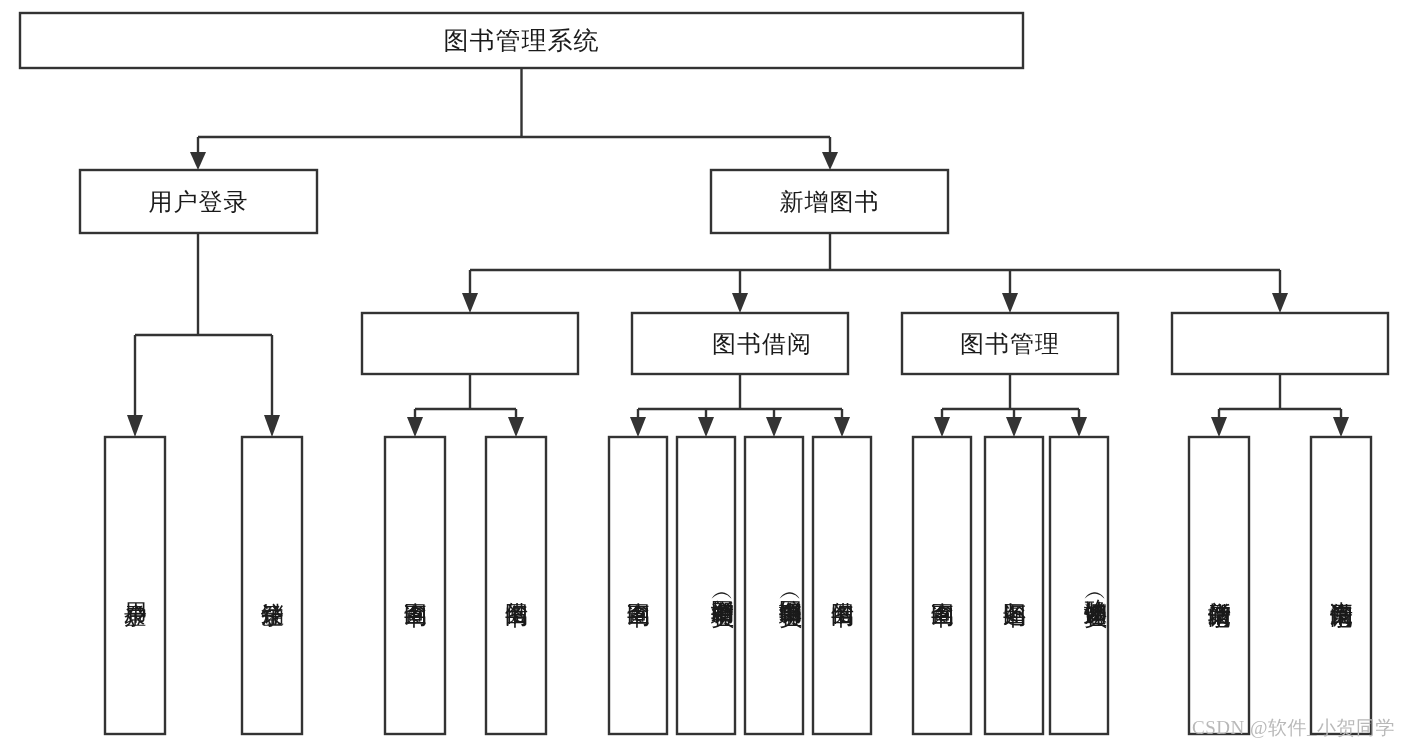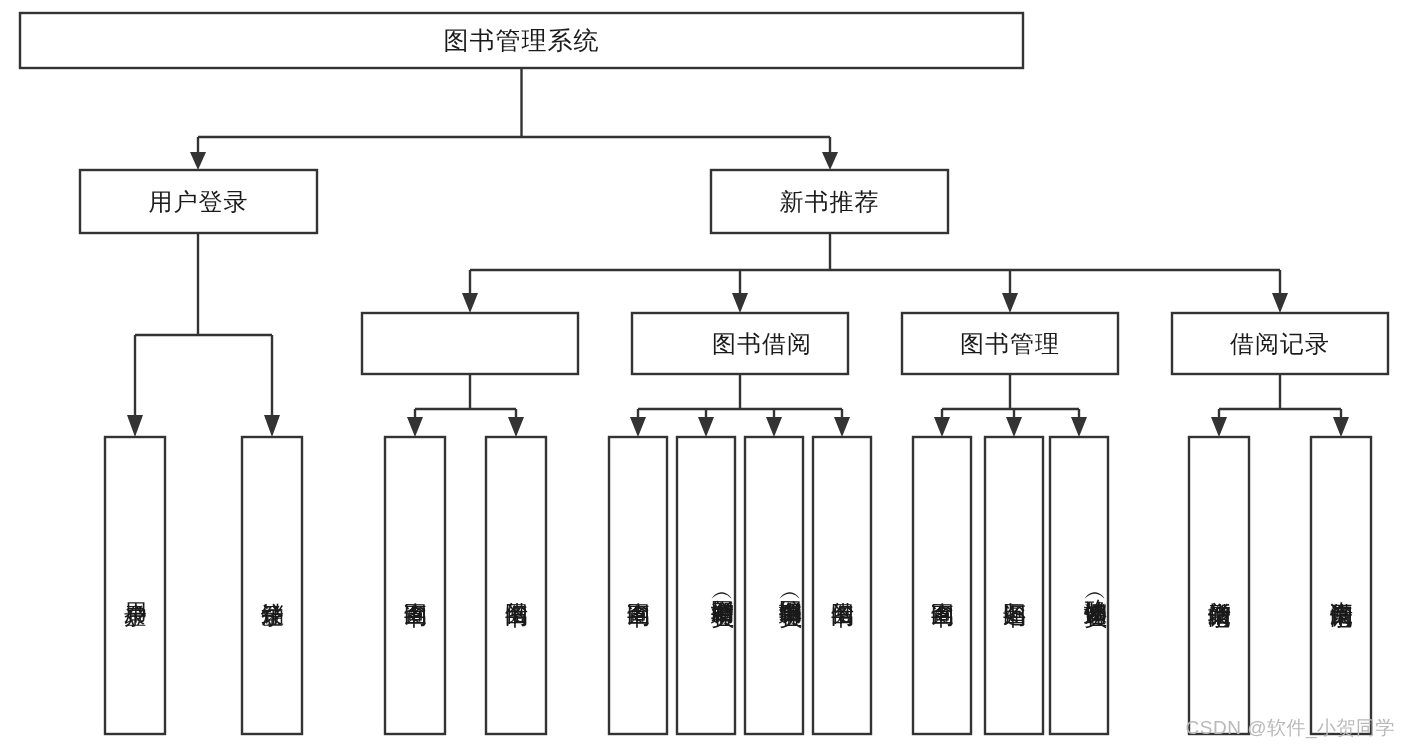--- a/index.html
+++ b/index.html
@@ -69,21 +69,21 @@
     white-space: nowrap;
     pointer-events: none;
   }
   .title-label {
     font-size: 25px;
   }
   #watermark {
     position: absolute;
     right: 10px;
     bottom: 6px;
-    font-family: Liberation Sans, sans-serif;
+    font-family: Liberation Serif, serif;
     font-size: 19px;
     color: #b9b9b9;
     letter-spacing: 0.5px;
     white-space: nowrap;
     pointer-events: none;
   }
 </style>
 </head>
 <body>
 
@@ -185,25 +185,24 @@
     <rect class="node-box" x="913" y="437" width="58" height="297"></rect>
     <rect class="node-box" x="985" y="437" width="58" height="297"></rect>
     <rect class="node-box" x="1050" y="437" width="58" height="297"></rect>
     <rect class="node-box" x="1189" y="437" width="60" height="297"></rect>
     <rect class="node-box" x="1311" y="437" width="60" height="297"></rect>
   </svg>
 
   <div class="hlabel-wrap title-label" style="left:20px; top:13px; width:1003px; height:55px;">图书管理系统</div>
 
   <div class="hlabel-wrap" style="left:80px; top:170px; width:237px; height:63px;">用户登录</div>
-  <div class="hlabel-wrap" style="left:711px; top:170px; width:237px; height:63px;">新书推荐</div>
+  <div class="hlabel-wrap" style="left:711px; top:170px; width:237px; height:63px;">新增图书</div>
 
   <div class="hlabel-wrap" style="left:632px; top:313px; width:216px; height:61px;margin-left:22px;">图书借阅</div>
   <div class="hlabel-wrap" style="left:902px; top:313px; width:216px; height:61px;">图书管理</div>
-  <div class="hlabel-wrap" style="left:1172px; top:313px; width:216px; height:61px;">借阅记录</div>
 
   <div class="vlabel-wrap" style="left:105px; top:437px; width:60px; height:297px;">用户登录</div>
   <div class="vlabel-wrap" style="left:242px; top:437px; width:60px; height:297px;">注销登录</div>
   <div class="vlabel-wrap" style="left:385px; top:437px; width:60px; height:297px;">查询图书</div>
   <div class="vlabel-wrap" style="left:486px; top:437px; width:60px; height:297px;">借阅图书</div>
   <div class="vlabel-wrap" style="left:609px; top:437px; width:58px; height:297px;">查询图书</div>
   <div class="vlabel-wrap" style="left:677px; top:440px; width:58px; height:291px; align-items:flex-start;">新增图书（管理员）</div>
   <div class="vlabel-wrap" style="left:745px; top:440px; width:58px; height:291px; align-items:flex-start;">编辑图书（管理员）</div>
   <div class="vlabel-wrap" style="left:813px; top:437px; width:58px; height:297px;">借阅图书</div>
   <div class="vlabel-wrap" style="left:913px; top:437px; width:58px; height:297px;">查询图书</div>

